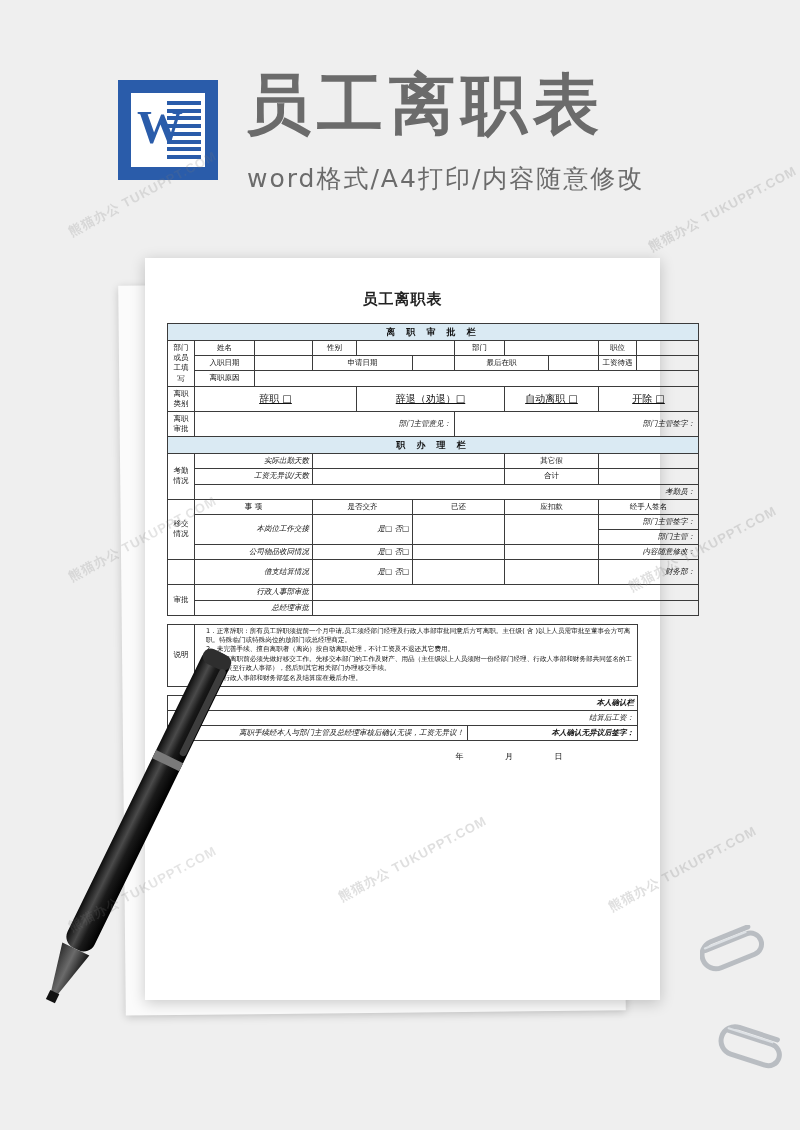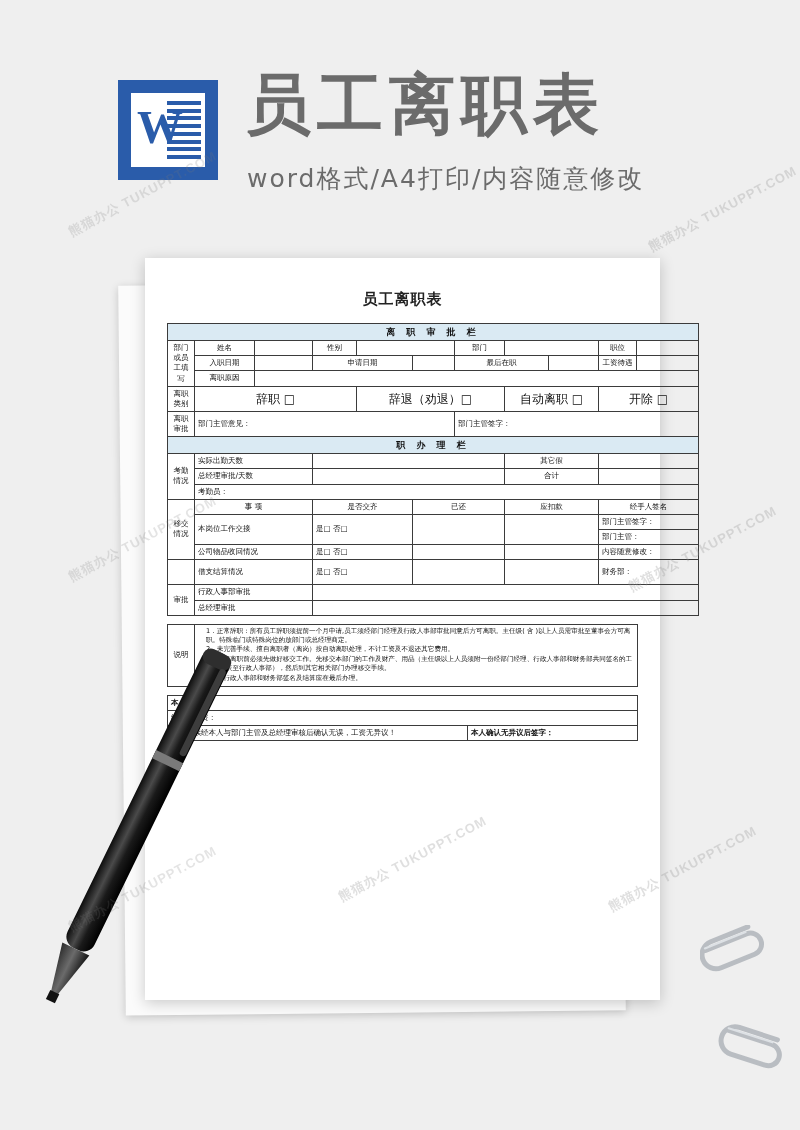--- a/index.html
+++ b/index.html
@@ -117,32 +117,32 @@
   }
   .vert {
     text-align: center;
     font-size: 7.5px;
     line-height: 1.25;
     width: 26px;
     word-break: break-all;
     margin-left: 31px;
   }
   .lbl { text-align: center; }
-  .lbl-l { text-align: left; }
+  .lbl-l { text-align: right; font-style: italic; }
   .blank { }
   .tall { height: 28px; }
   .note-cell {
     font-size: 6.6px;
     line-height: 1.75;
     text-align: left;
     padding: 5px 6px;
   }
   .note-cell p { margin: 0 0 1px 8px; }
   .bold { font-weight: bold; }
-  .catline { text-align: center; font-size: 12px; }
+  .catline { text-align: center; font-size: 10px; text-decoration: underline; }
 
   .confirm-wrap { margin-top: 8px; }
   .sig-row td { height: 26px; }
   .date-row {
     margin-top: 10px;
     font-family: "DejaVu Sans", sans-serif;
     font-size: 8px;
     color: #111;
     text-align: right;
     padding-right: 56px;
@@ -273,21 +273,21 @@
     </tr>
 
     <tr>
       <td class="vert" rowspan="3">考勤情况</td>
       <td class="lbl-l" colspan="2">实际出勤天数</td>
       <td class="blank" colspan="4"></td>
       <td class="lbl" colspan="2">其它假</td>
       <td class="blank" colspan="2"></td>
     </tr>
     <tr>
-      <td class="lbl-l" colspan="2">总经理审批/天数</td>
+      <td class="lbl-l" colspan="2">工资无异议/天数</td>
       <td class="blank" colspan="4"></td>
       <td class="lbl" colspan="2">合计</td>
       <td class="blank" colspan="2"></td>
     </tr>
     <tr>
       <td class="lbl-l" colspan="10">考勤员：</td>
     </tr>
 
     <tr>
       <td class="vert" rowspan="4">移交情况</td>
@@ -368,20 +368,25 @@
     <tr>
       <td colspan="2" class="lbl-l">结算后工资：</td>
     </tr>
     <tr class="sig-row">
       <td class="lbl-l">离职手续经本人与部门主管及总经理审核后确认无误，工资无异议！</td>
       <td class="lbl-l bold">本人确认无异议后签字：</td>
     </tr>
   </tbody>
     </table>
 
+  <div class="date-row">
+    <span>年</span>
+    <span>月</span>
+    <span>日</span>
+  </div>
 </div>
 
 <svg class="pen" viewBox="0 0 190 400">
   <defs>
     <linearGradient id="penbody" x1="0" y1="0" x2="1" y2="0">
       <stop offset="0%" stop-color="#0d0d0d"></stop>
       <stop offset="35%" stop-color="#4a4a4a"></stop>
       <stop offset="60%" stop-color="#1a1a1a"></stop>
       <stop offset="100%" stop-color="#000"></stop>
     </linearGradient>

